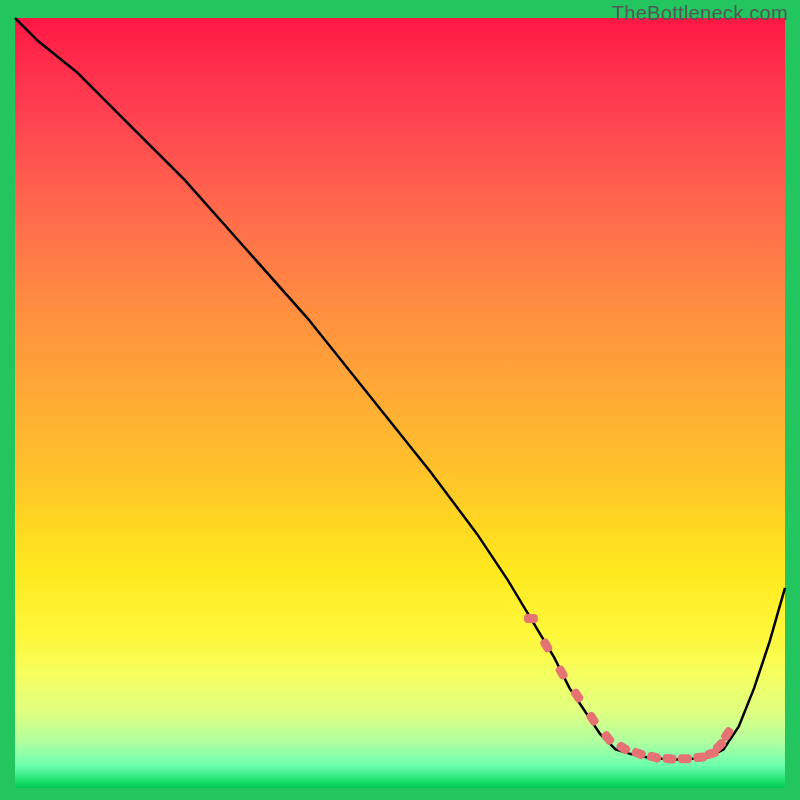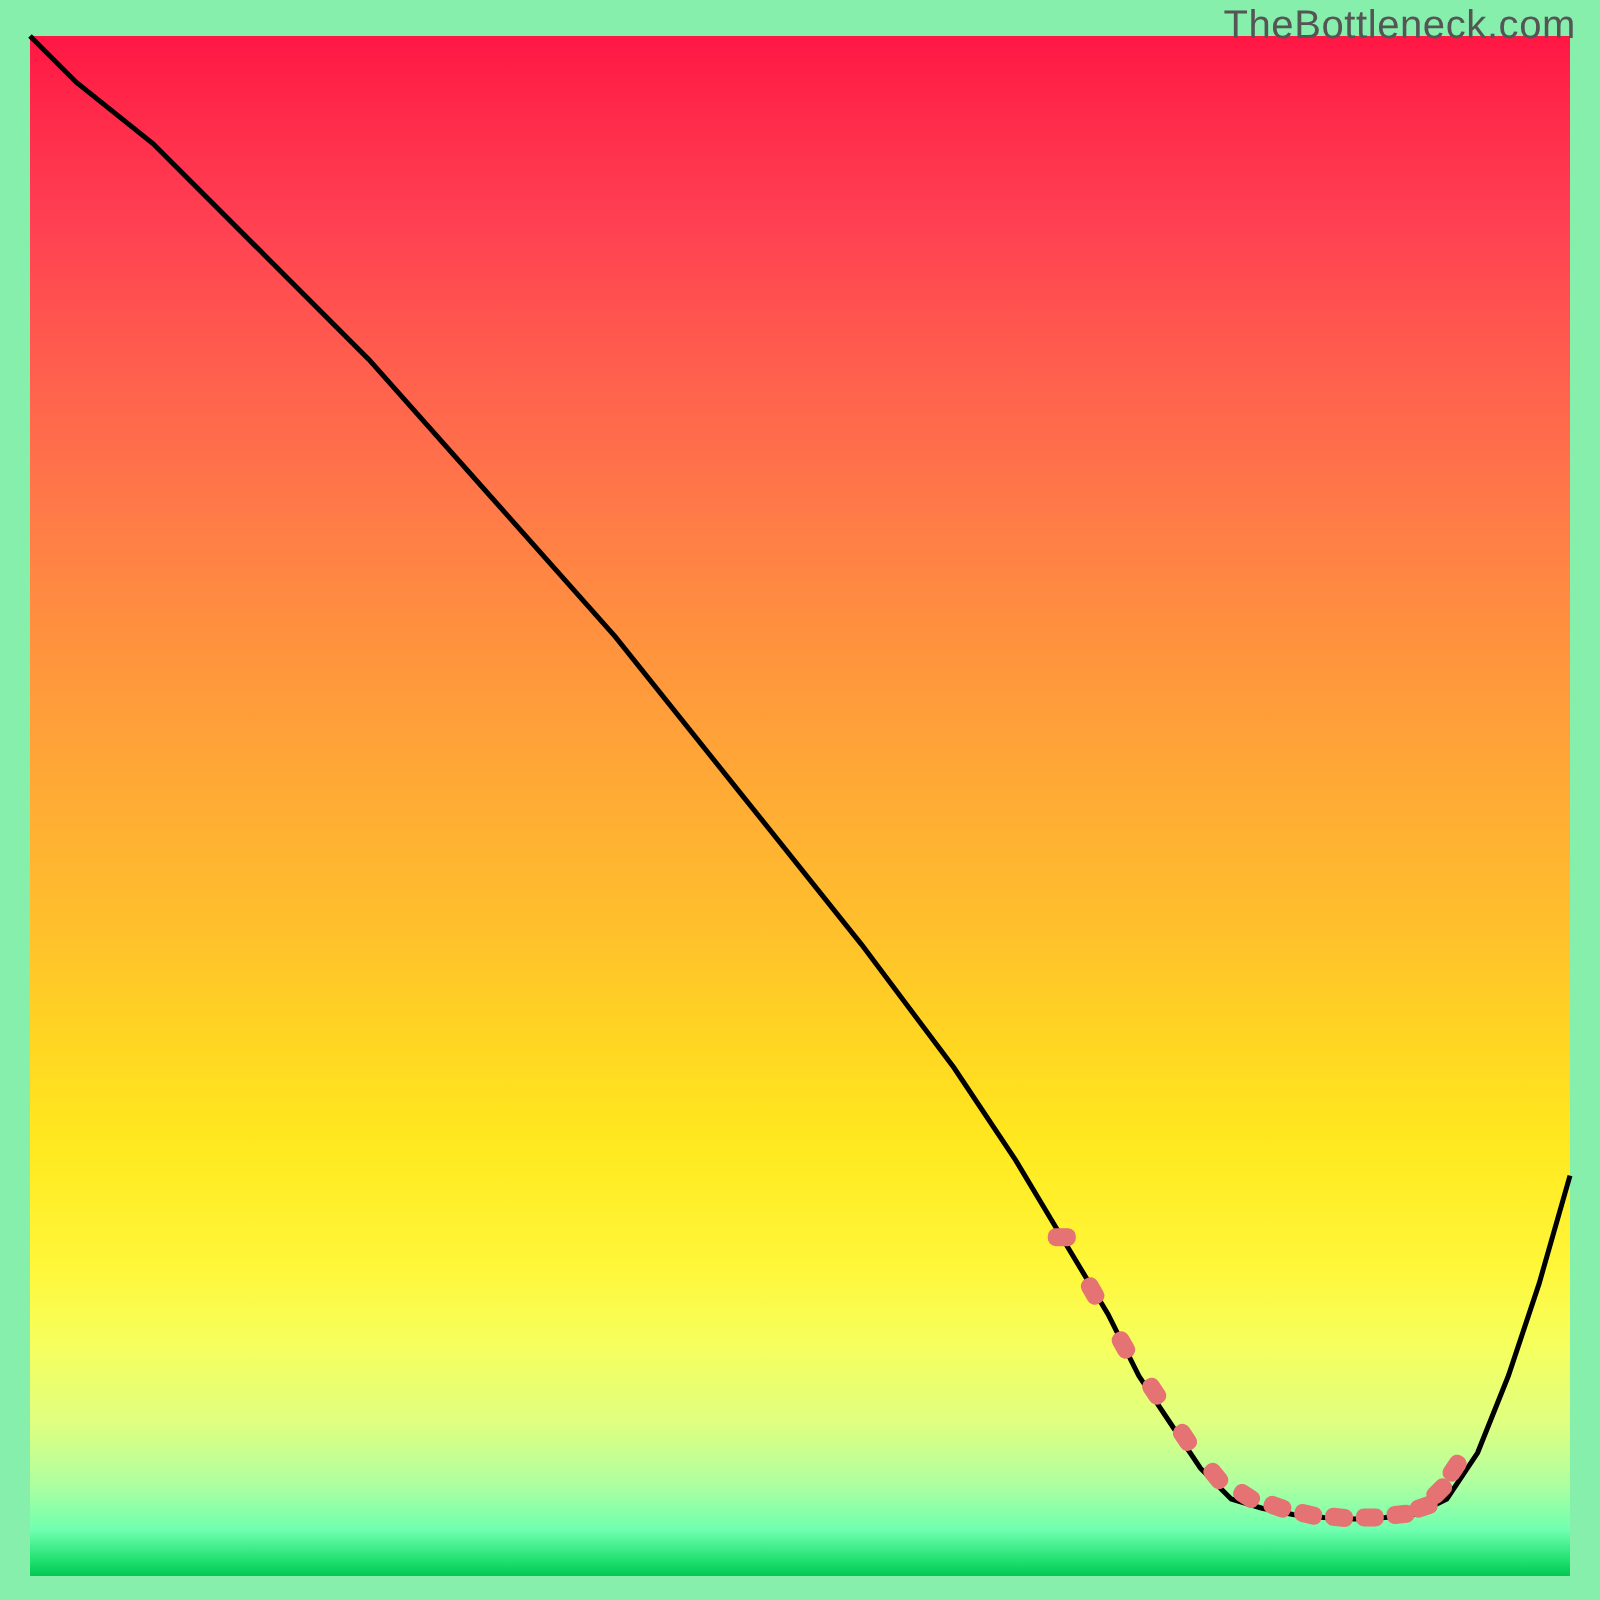--- a/index.html
+++ b/index.html
@@ -1,21 +1,21 @@
 <!DOCTYPE html>
 <html><head>
 <meta charset="utf-8">
 <style>
   * { margin: 0; padding: 0; box-sizing: border-box; }
   body { width: 800px; height: 800px; position: relative; font-family: Arial, sans-serif; }
   .chart-container {
     width: 800px;
     height: 800px;
     position: relative;
-    background: #86efac;
+    background: #22c55e;
   }
   .plot-area {
     position: absolute;
     left: 15px;
     top: 18px;
     width: 770px;
     height: 770px;
     background: linear-gradient(to bottom,
       #ff1744 0%,
       #ff2a4a 5%,

